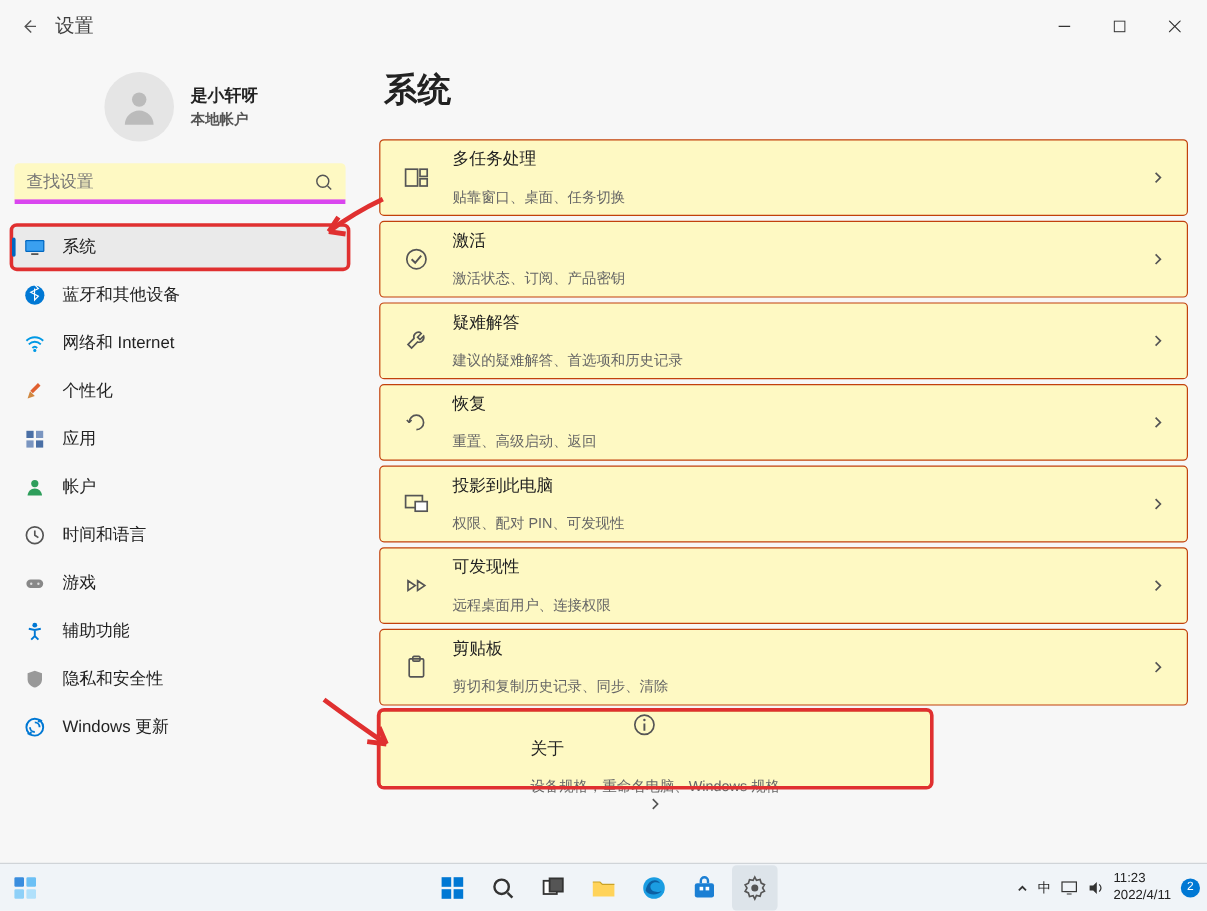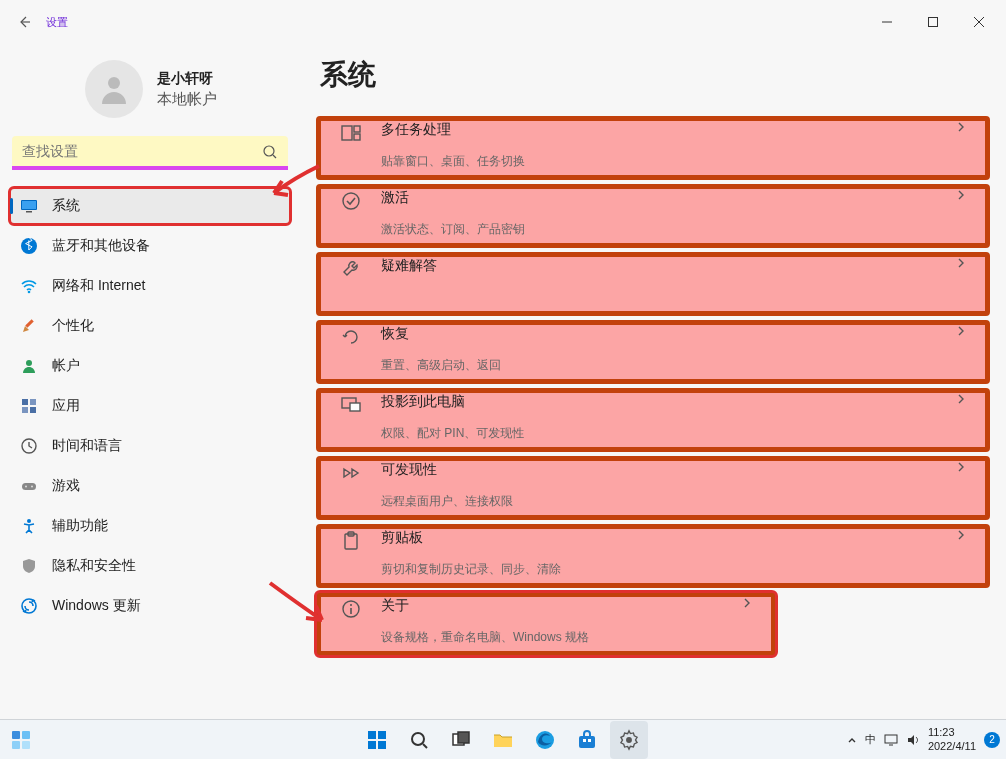--- a/index.html
+++ b/index.html
@@ -1,48 +1,48 @@
 <!DOCTYPE html>
 <html><head>
 <meta charset="utf-8">
 <style>
 * { box-sizing: border-box; margin: 0; padding: 0; font-family: "Microsoft YaHei", "Segoe UI", sans-serif; }
 body { background: #f7f7f7; width: 1006px; height: 759px; overflow: hidden; position: relative; }
 
 .titlebar { height: 44px; display: flex; align-items: center; padding: 0 4px; }
 .back-btn { width: 40px; height: 40px; display: flex; align-items: center; justify-content: center; color: #555; cursor: pointer; }
-.app-title { font-size: 11px; color: #6d28d9; margin-left: 2px; }
+.app-title { font-size: 16px; color: #404040; margin-left: 2px; }
 .win-controls { margin-left: auto; display: flex; }
 .win-btn { width: 46px; height: 32px; display: flex; align-items: center; justify-content: center; color: #333; }
 
 .content-wrap { display: flex; height: calc(100% - 44px - 40px); }
 
 .sidebar { width: 300px; padding: 12px 10px 0 10px; }
 .user-block { display: flex; align-items: center; gap: 14px; margin: 4px 0 18px 2px; justify-content: center; }
 .avatar { width: 58px; height: 58px; border-radius: 50%; background: #e5e5e5; display: flex; align-items: center; justify-content: center; color: #888; }
 .user-name { font-size: 14px; font-weight: 600; color: #222; }
-.user-sub { font-size: 15px; color: #555; margin-top: 2px; }
+.user-sub { font-size: 12px; color: #555; margin-top: 2px; font-weight: bold; }
 
 .search-box { position: relative; margin: 0 2px 18px 2px; }
 .search-input { width: 100%; height: 34px; border: none; border-bottom: 4px solid #d946ef; background: #fef9c3; padding: 0 34px 0 10px; font-size: 14px; border-radius: 4px 4px 0 0; outline: none; }
 .search-icon { position: absolute; right: 10px; top: 8px; color: #555; }
 
 .nav-list { display: flex; flex-direction: column; gap: 4px; }
 .nav-item { display: flex; align-items: center; gap: 14px; height: 36px; padding: 0 10px; border-radius: 4px; font-size: 14px; color: #222; cursor: pointer; position: relative; }
 .nav-item.active { background: #eaeaea; }
 .nav-item.active::before { content:""; position:absolute; left:0; top:10px; bottom:10px; width:3px; background:#0067c0; border-radius:2px; }
 .nav-item.highlighted { outline: 3px solid #e03030; outline-offset: -1px; }
 .nav-icon { width: 18px; height: 18px; display: flex; align-items: center; justify-content: center; }
 
 .main { flex: 1; padding: 12px 16px 0 16px; overflow: auto; }
 .page-title { font-size: 28px; font-weight: 600; color: #222; margin: 0 0 22px 4px; }
 
 .card-list { display: flex; flex-direction: column; gap: 4px; }
-.card { background: #fca5a5; border: 5px solid #c2410c; border-radius: 4px; height: 64px; display: flex; padding: 0 18px; cursor: pointer; position: relative; }
-.card.highlighted { outline: 3px solid #e03030; outline-offset: -1px; width: 460px; }
+.card { background: #fef9c3; border: 1px solid #c2410c; border-radius: 4px; height: 64px; display: flex; align-items: center; padding: 0 18px; cursor: pointer; position: relative; }
+.card.highlighted { outline: 3px solid #e03030; outline-offset: -1px; width: 460px; flex-direction: column; }
 .card-icon { width: 24px; height: 24px; color: #555; display: flex; align-items: center; justify-content: center; margin-right: 18px; }
 .card-text { flex: 1; }
 .card-title { font-size: 14px; color: #222; }
 .card-sub { font-size: 12px; color: #666; margin-top: 14px; }
 .card-chevron { color: #555; }
 
 .arrow-annot { position: absolute; pointer-events: none; z-index: 50; }
 .arrow1 { left: 264px; top: 158px; }
 .arrow2 { left: 262px; top: 575px; }
 
@@ -148,40 +148,40 @@
             <svg width="18" height="18" viewBox="0 0 18 18">
               <path d="M3 15l2-6 4 4-6 2z" fill="#d08840"></path>
               <rect x="8" y="2" width="3" height="9" transform="rotate(45 9.5 6.5)" fill="#e06030"></rect>
             </svg>
           </span>
           <span>个性化</span>
         </div>
         <div class="nav-item">
           <span class="nav-icon">
             <svg width="18" height="18" viewBox="0 0 18 18">
-              <circle cx="9" cy="6" r="3" fill="#2e9e5b"></circle>
-              <path d="M3 16c0-3.3 2.7-6 6-6s6 2.7 6 6" fill="#2e9e5b"></path>
-            </svg>
-          </span>
-          <span>帐户</span>
-        </div>
-        <div class="nav-item">
-          <span class="nav-icon">
-            <svg width="18" height="18" viewBox="0 0 18 18">
               <rect x="2" y="2" width="6" height="6" fill="#4a6fa5"></rect>
               <rect x="10" y="2" width="6" height="6" fill="#7a95c0"></rect>
               <rect x="2" y="10" width="6" height="6" fill="#7a95c0"></rect>
               <rect x="10" y="10" width="6" height="6" fill="#4a6fa5"></rect>
             </svg>
           </span>
           <span>应用</span>
         </div>
         <div class="nav-item">
           <span class="nav-icon">
             <svg width="18" height="18" viewBox="0 0 18 18">
+              <circle cx="9" cy="6" r="3" fill="#2e9e5b"></circle>
+              <path d="M3 16c0-3.3 2.7-6 6-6s6 2.7 6 6" fill="#2e9e5b"></path>
+            </svg>
+          </span>
+          <span>帐户</span>
+        </div>
+        <div class="nav-item">
+          <span class="nav-icon">
+            <svg width="18" height="18" viewBox="0 0 18 18">
               <circle cx="9" cy="9" r="7" stroke="#555" fill="none" stroke-width="1.4"></circle>
               <path d="M9 5v4l3 2" stroke="#555" fill="none" stroke-width="1.4"></path>
             </svg>
           </span>
           <span>时间和语言</span>
         </div>
         <div class="nav-item">
           <span class="nav-icon">
             <svg width="18" height="18" viewBox="0 0 18 18">
               <rect x="2" y="6" width="14" height="7" rx="3.5" fill="#888"></rect>
@@ -260,20 +260,21 @@
           </div>
         </div>
         <div class="card">
           <div class="card-icon">
             <svg width="22" height="22" viewBox="0 0 22 22">
               <path d="M14 4a4 4 0 00-5 5l-5 5 3 3 5-5a4 4 0 005-5l-3 3-2-2 3-3z" stroke="#555" fill="none" stroke-width="1.4"></path>
             </svg>
           </div>
           <div class="card-text">
             <div class="card-title">疑难解答</div>
+            <div class="card-sub">建议的疑难解答、首选项和历史记录</div>
           </div>
           <div class="card-chevron">
             <svg width="12" height="12">
               <path d="M4 2l4 4-4 4" stroke="#555" fill="none" stroke-width="1.4"></path>
             </svg>
           </div>
         </div>
         <div class="card">
           <div class="card-icon">
             <svg width="22" height="22" viewBox="0 0 22 22">

